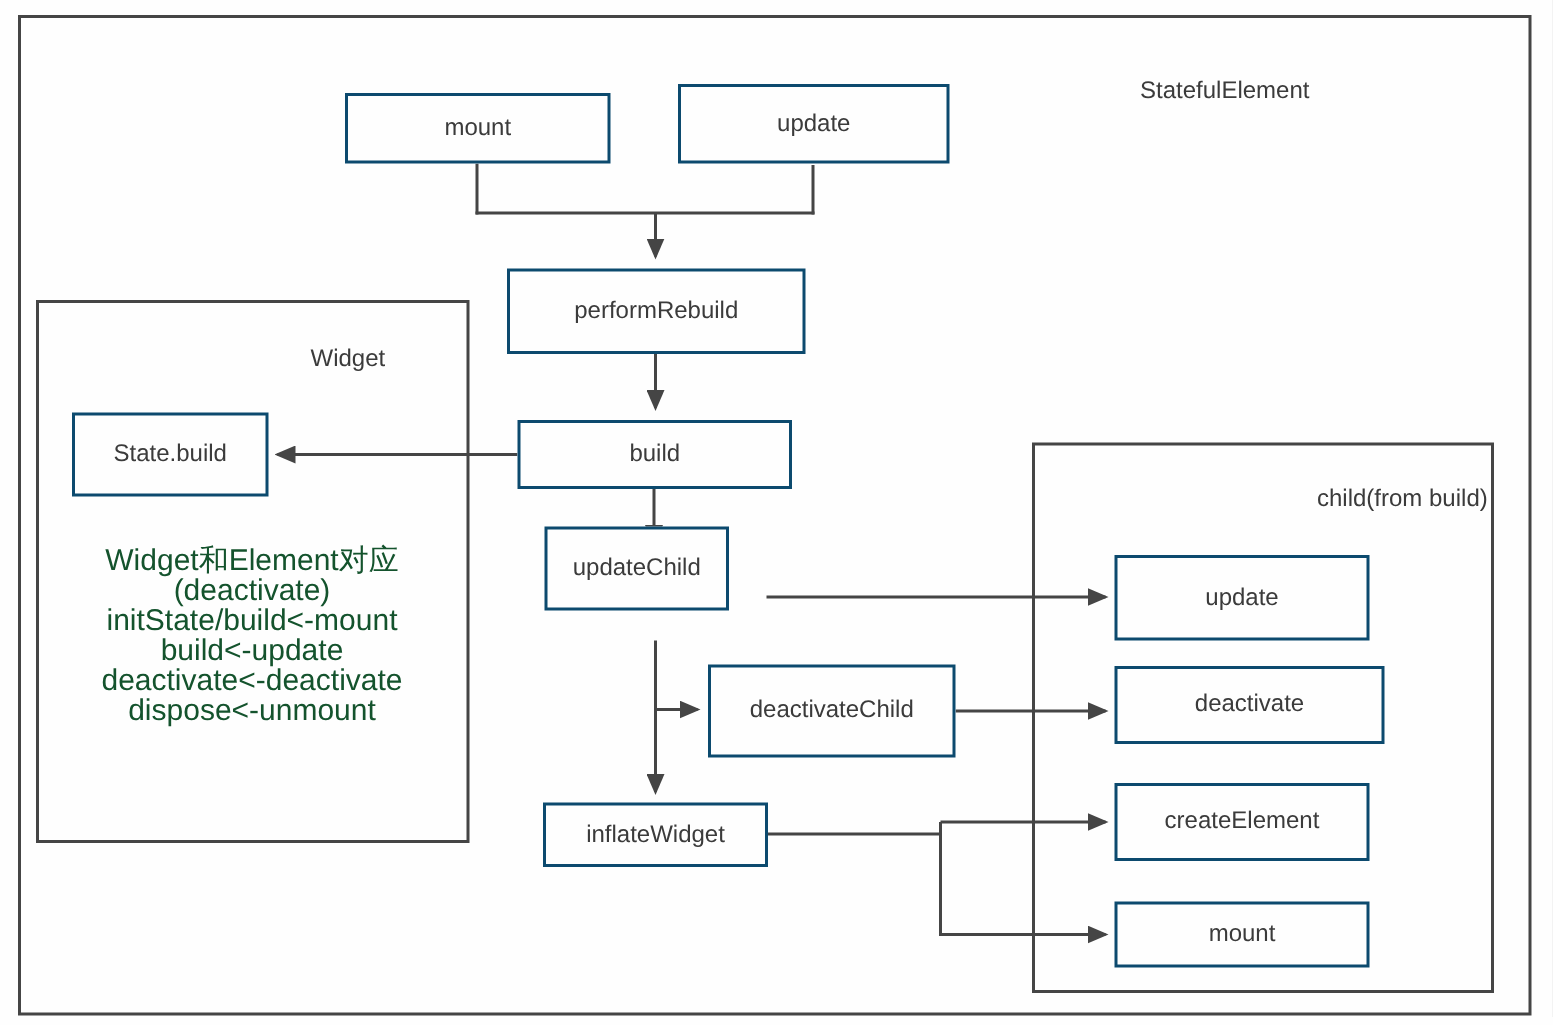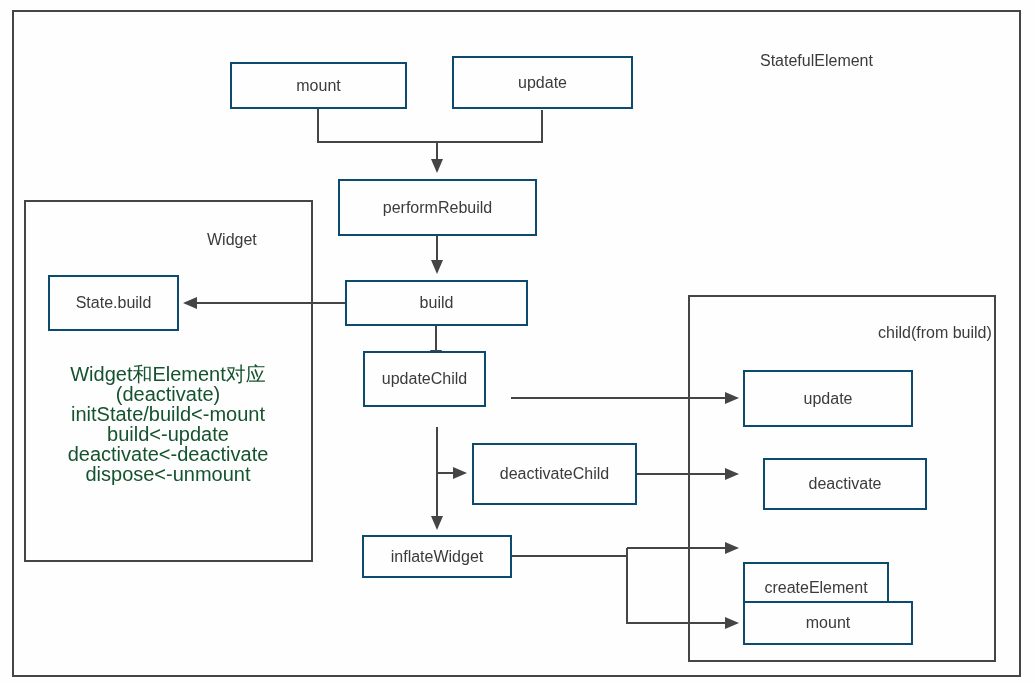--- a/index.html
+++ b/index.html
@@ -86,17 +86,17 @@
 
   <div class="node" style="left:230px;top:62px;width:177px;height:47px;">mount</div>
   <div class="node" style="left:452px;top:56px;width:181px;height:53px;">update</div>
   <div class="node" style="left:338px;top:179px;width:199px;height:57px;">performRebuild</div>
   <div class="node" style="left:345px;top:280px;width:183px;height:46px;">build</div>
   <div class="node" style="left:48px;top:275px;width:131px;height:56px;">State.build</div>
   <div class="node" style="left:363px;top:351px;width:123px;height:56px;">updateChild</div>
   <div class="node" style="left:472px;top:443px;width:165px;height:62px;">deactivateChild</div>
   <div class="node" style="left:362px;top:535px;width:150px;height:43px;">inflateWidget</div>
   <div class="node" style="left:743px;top:370px;width:170px;height:57px;">update</div>
-  <div class="node" style="left:743px;top:458px;width:164px;height:52px;margin-left:20px;">deactivate</div>
-  <div class="node" style="left:743px;top:522px;width:146px;height:52px;margin-top:40px;">createElement</div>
+  <div class="node" style="left:743px;top:444px;width:180px;height:52px;">deactivate</div>
+  <div class="node" style="left:743px;top:522px;width:170px;height:52px;">createElement</div>
   <div class="node" style="left:743px;top:601px;width:170px;height:44px;">mount</div>
 
 </div>
 
 </body></html>

